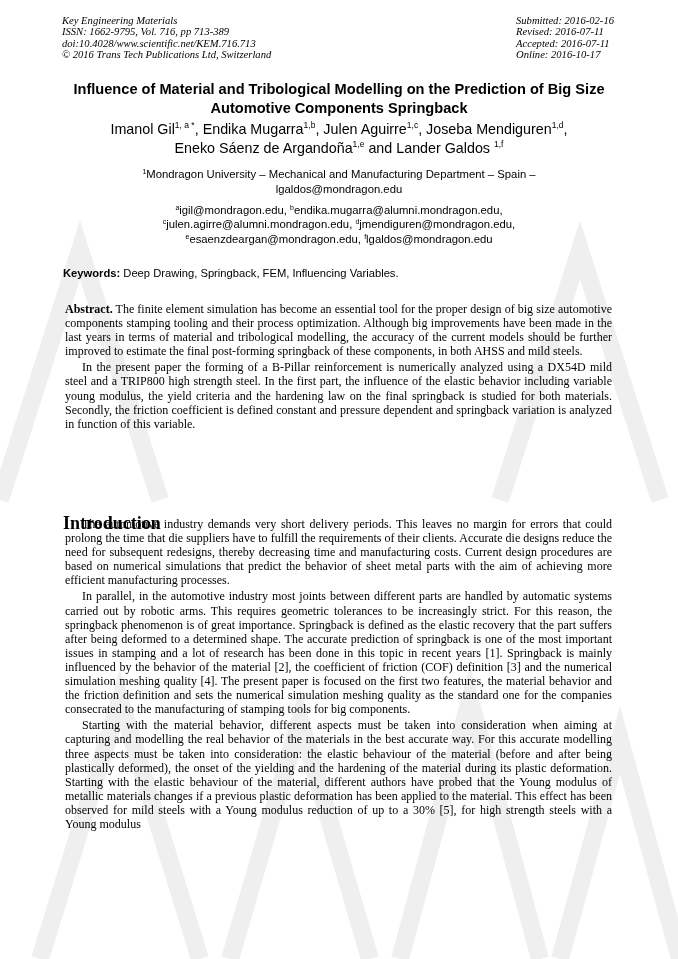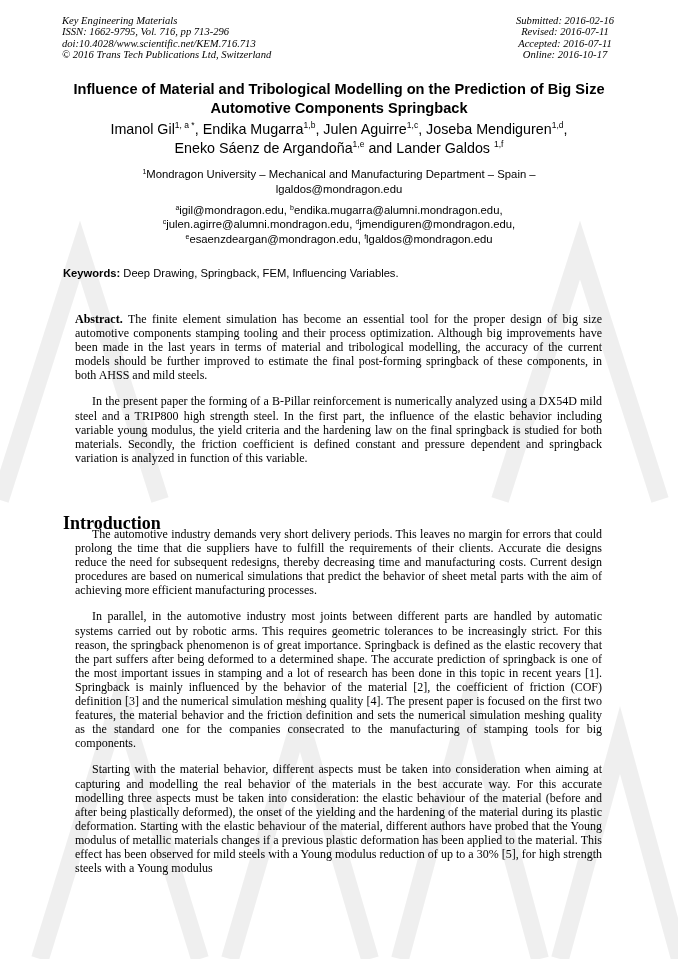--- a/index.html
+++ b/index.html
@@ -4,21 +4,21 @@
 <style>
   html, body { margin: 0; padding: 0; background: #ffffff; }
   body { width: 678px; height: 959px; position: relative; overflow: hidden; color: #000; }
   .page { position: absolute; left: 0; top: 0; width: 678px; height: 959px; }
   .header-left, .header-right {
     position: absolute; top: 15px;
     font-family: "Liberation Serif", serif; font-style: italic;
     font-size: 10.6px; line-height: 11.3px;
   }
   .header-left { left: 62px; }
-  .header-right { right: 64px; text-align: center; }
+  .header-right { right: 64px; text-align: left; }
   .title {
     position: absolute; left: 40px; width: 598px; top: 80px;
     text-align: center; font-family: "Liberation Sans", sans-serif;
     font-weight: bold; font-size: 14.6px; line-height: 19px;
   }
   .authors {
     position: absolute; left: 40px; width: 598px; top: 120px;
     text-align: center; font-family: "Liberation Sans", sans-serif;
     font-size: 14.3px; line-height: 18.6px;
   }
@@ -37,21 +37,21 @@
   .keywords {
     position: absolute; left: 63px; top: 266px;
     font-family: Liberation Sans, sans-serif; font-size: 11.2px; line-height: 14px;
   }
   .keywords b { font-weight: bold; }
   .body-text {
     position: absolute; left: 63px; width: 551px;
     font-family: "Liberation Serif", serif; font-size: 12px; line-height: 14.1px;
     text-align: justify;
   }
-  .body-text p { margin: 12px; text-indent: 0; }
+  .body-text p { margin: 2px; text-indent: 0; }
   .body-text p.indent { text-indent: 17px; }
   .abstract { top: 300px; }
   .abstract .lead { font-weight: bold; }
   .section-heading {
     position: absolute; left: 63px; top: 513px;
     font-family: "Liberation Serif", serif; font-weight: bold; font-size: 18px;
   }
   .intro { top: 515px; }
   .watermark {
     position: absolute; left: 0; top: 0; width: 678px; height: 959px;
@@ -69,21 +69,21 @@
       <path d="M230 959 L300 720 L370 959"></path>
       <path d="M400 959 L470 700 L540 959"></path>
       <path d="M560 959 L620 740 L680 959"></path>
       <path d="M0 500 L80 250 L160 500"></path>
       <path d="M500 500 L580 250 L660 500"></path>
     </g>
   </svg>
 
   <div class="header-left">
     <div>Key Engineering Materials</div>
-    <div>ISSN: 1662-9795, Vol. 716, pp 713-296</div>
+    <div>ISSN: 1662-9795, Vol. 716, pp 713-389</div>
     <div>doi:10.4028/www.scientific.net/KEM.716.713</div>
     <div>© 2016 Trans Tech Publications Ltd, Switzerland</div>
   </div>
 
   <div class="header-right">
     <div>Submitted: 2016-02-16</div>
     <div>Revised: 2016-07-11</div>
     <div>Accepted: 2016-07-11</div>
     <div>Online: 2016-10-17</div>
   </div>

